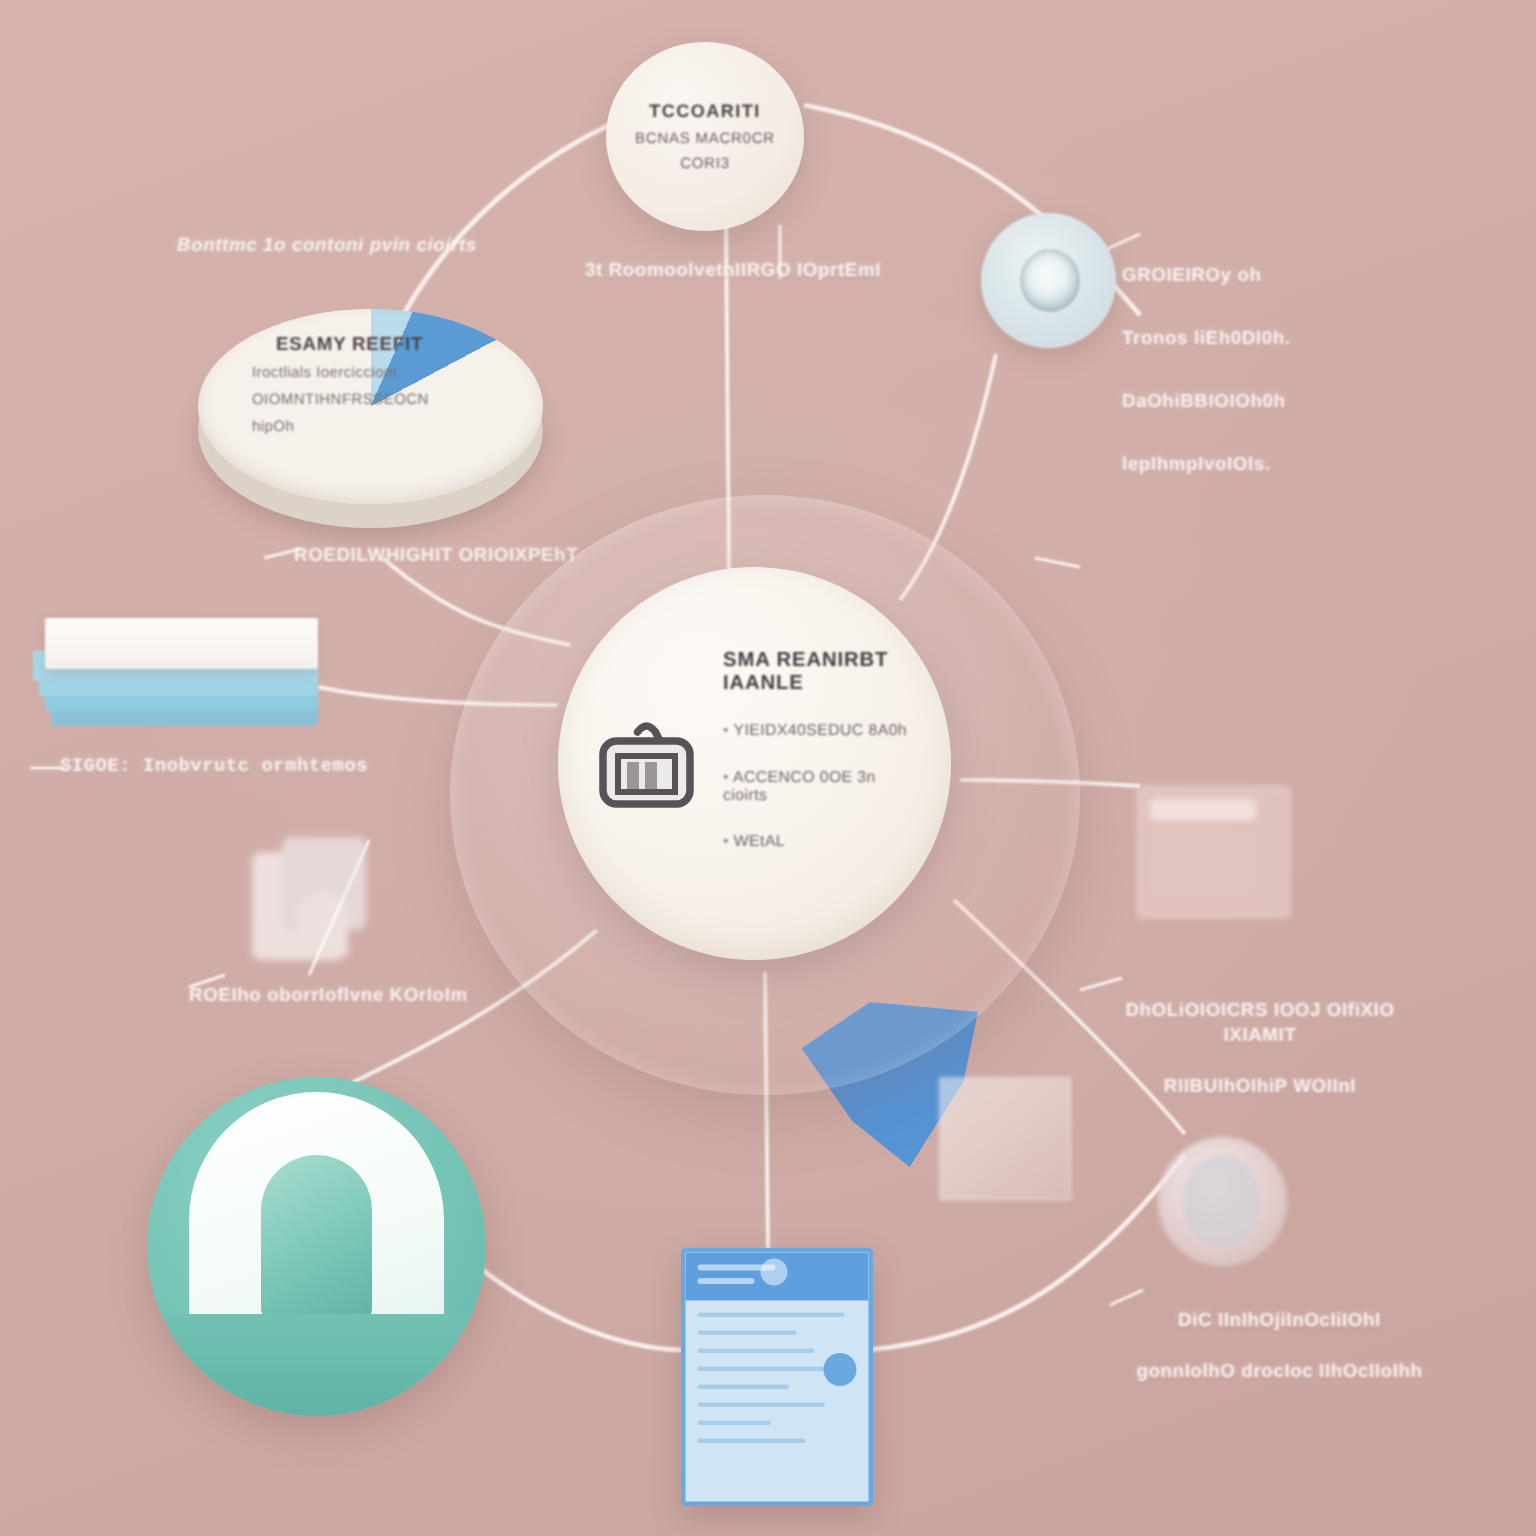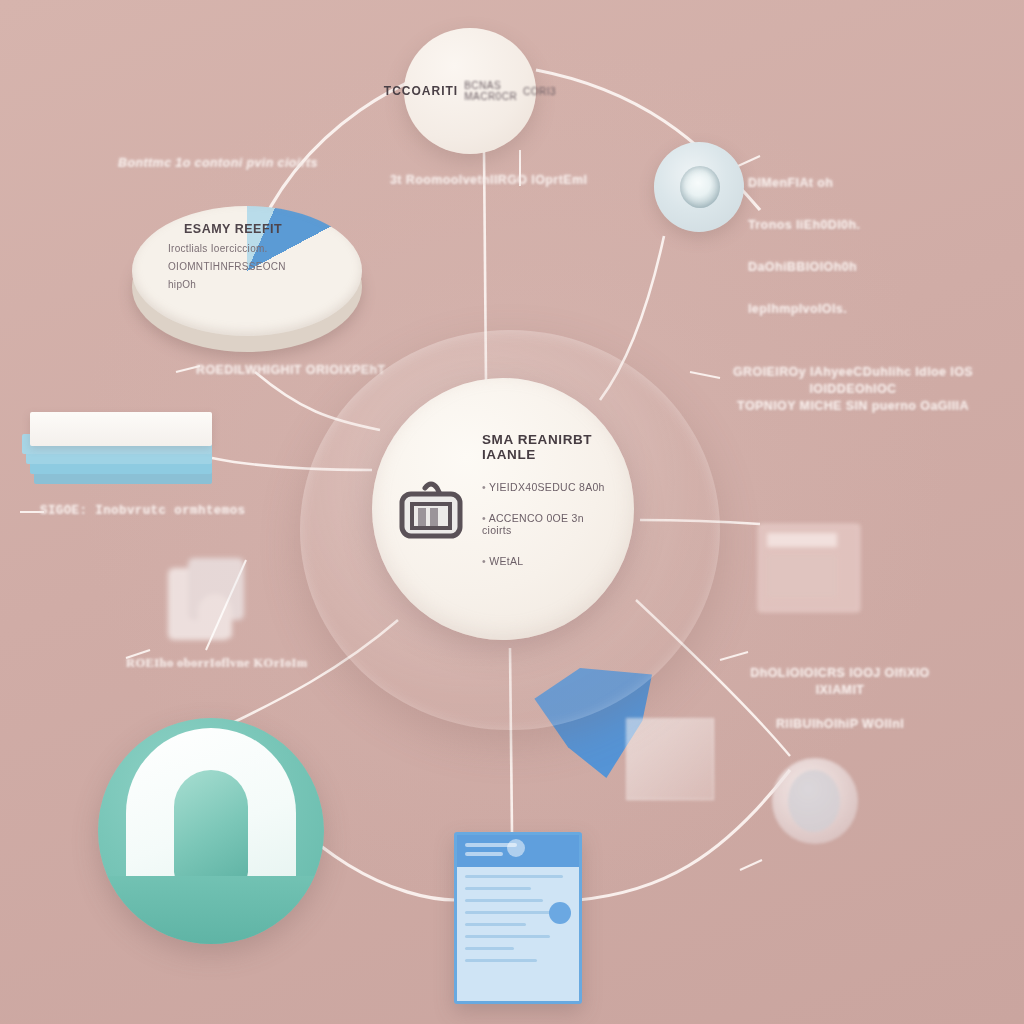--- a/index.html
+++ b/index.html
@@ -184,21 +184,21 @@
   #pcircle:after{
     content:"";position:absolute;left:16px;top:12px;width:52px;height:62px;border-radius:50%;
     background:rgba(208,206,212,.7);
   }
 
   
   #topnode{
     position:absolute;left:404px;top:28px;width:132px;height:126px;border-radius:50%;
     background:radial-gradient(circle at 38% 30%, #fbf6f1 0%, #f4ece5 60%, #eadfd6 100%);
     box-shadow:0 8px 20px rgba(120,90,88,.22);
-    display:flex;flex-direction:row;align-items:center;justify-content:center;gap:6px;
+    display:flex;flex-direction:column;align-items:center;justify-content:center;gap:6px;
   }
   #topnode .t1{font-size:12px;font-weight:700;color:#4a4046;letter-spacing:1px;filter:blur(.75px);}
   #topnode .t2{font-size:10px;color:#6a5d63;letter-spacing:.5px;filter:blur(.8px);}
   #topnode .t3{font-size:10px;color:#6a5d63;letter-spacing:.5px;filter:blur(.8px);}
 </style>
 </head>
 <body>
 
 <div id="stage">
 
@@ -245,58 +245,56 @@
   </svg>
 
   <div id="topnode">
     <div class="t1">TCCOARITI</div>
     <div class="t2">BCNAS MACR0CR</div>
     <div class="t3">CORI3</div>
   </div>
 
   <div class="ptext" style="left:118px;top:155px;width:210px;font-style:italic;">Bonttmc 1o contoni pvin cioirts</div>
   <div class="ptext" style="left:390px;top:172px;width:210px;">3t RoomoolvetnIIRGO IOprtEmI</div>
-  <div class="ptext" style="left:718px;top:364px;width:270px;text-align:center;">GROIEIROy IAhyeeCDuhIihc IdIoe IOS IOIDDEOhIOC
-TOPNIOY MICHE SIN puerno OaGIIIA</div>
 
   <div id="pie-wrap">
     <div id="pie-base"></div>
     <div id="pie-top"></div>
     <div id="pie-label">
       <div id="pie-title">ESAMY REEFIT</div>
       <div class="pie-line">Iroctlials Ioercicciom.</div>
       <div class="pie-line">OIOMNTIHNFRSSEOCN</div>
       <div class="pie-line">hipOh</div>
     </div>
   </div>
   <div class="ptext" style="left:196px;top:362px;width:210px;">ROEDILWHIGHIT ORIOIXPEhT</div>
 
   <div id="disc"></div>
   <div class="ptext" style="left:748px;top:152px;width:170px;line-height:21px;">
-    <span>DIMenFIAt oh</span><br>
+    <span>GROIEIROy oh</span><br>
     <span>Tronos liEh0DI0h.</span><br>
     <span>DaOhiBBIOIOh0h</span><br>
     <span>lepIhmpIvoIOIs.</span>
   </div>
 
   <div id="stack">
     <div class="stk s4"></div>
     <div class="stk s3"></div>
     <div class="stk s2"></div>
     <div class="stk s1"></div>
     <div class="stk s0"></div>
   </div>
   <div class="ptext" style="left:40px;top:503px;width:210px;font-family:Liberation Mono, monospace;">SIGOE: Inobvrutc ormhtemos</div>
 
   <div id="glyph">
     <div class="g1"></div>
     <div class="g2"></div>
     <div class="g3"></div>
   </div>
-  <div class="ptext" style="left:126px;top:655px;width:220px;font-family:Liberation Serif, serif;">ROEIho oborrIoflvne KOrIoIm</div>
+  <div class="ptext" style="left:126px;top:655px;width:220px;">ROEIho oborrIoflvne KOrIoIm</div>
 
   <div id="teal">
     <div class="arch"></div>
     <div class="inner"></div>
     <div class="ground"></div>
   </div>
 
   <div id="shard"></div>
 
   <div id="tcard"></div>
@@ -304,20 +302,24 @@
   <div id="wincard">
     <div class="wbar"></div>
     <div class="wbody"></div>
   </div>
   <div class="ptext" style="left:730px;top:648px;width:220px;text-align:center;">
     <span>DhOLiOIOICRS IOOJ OIfiXIO IXIAMIT</span><br>
     <span>RIIBUIhOIhiP WOIInI</span>
   </div>
 
   <div id="pcircle"></div>
+  <div class="ptext" style="left:738px;top:855px;width:230px;text-align:center;">
+    <span>DiC IInIhOjiInOcIiIOhI</span><br>
+    <span>gonnIolhO drocIoc IIhOcIIoIhh</span>
+  </div>
 
   <div id="doc">
     <div class="hdr">
       <div class="ln l1"></div>
       <div class="ln l2"></div>
       <div class="blob"></div>
     </div>
     <div class="body">
       <div class="row" style="width:92%"></div>
       <div class="row" style="width:62%"></div>

